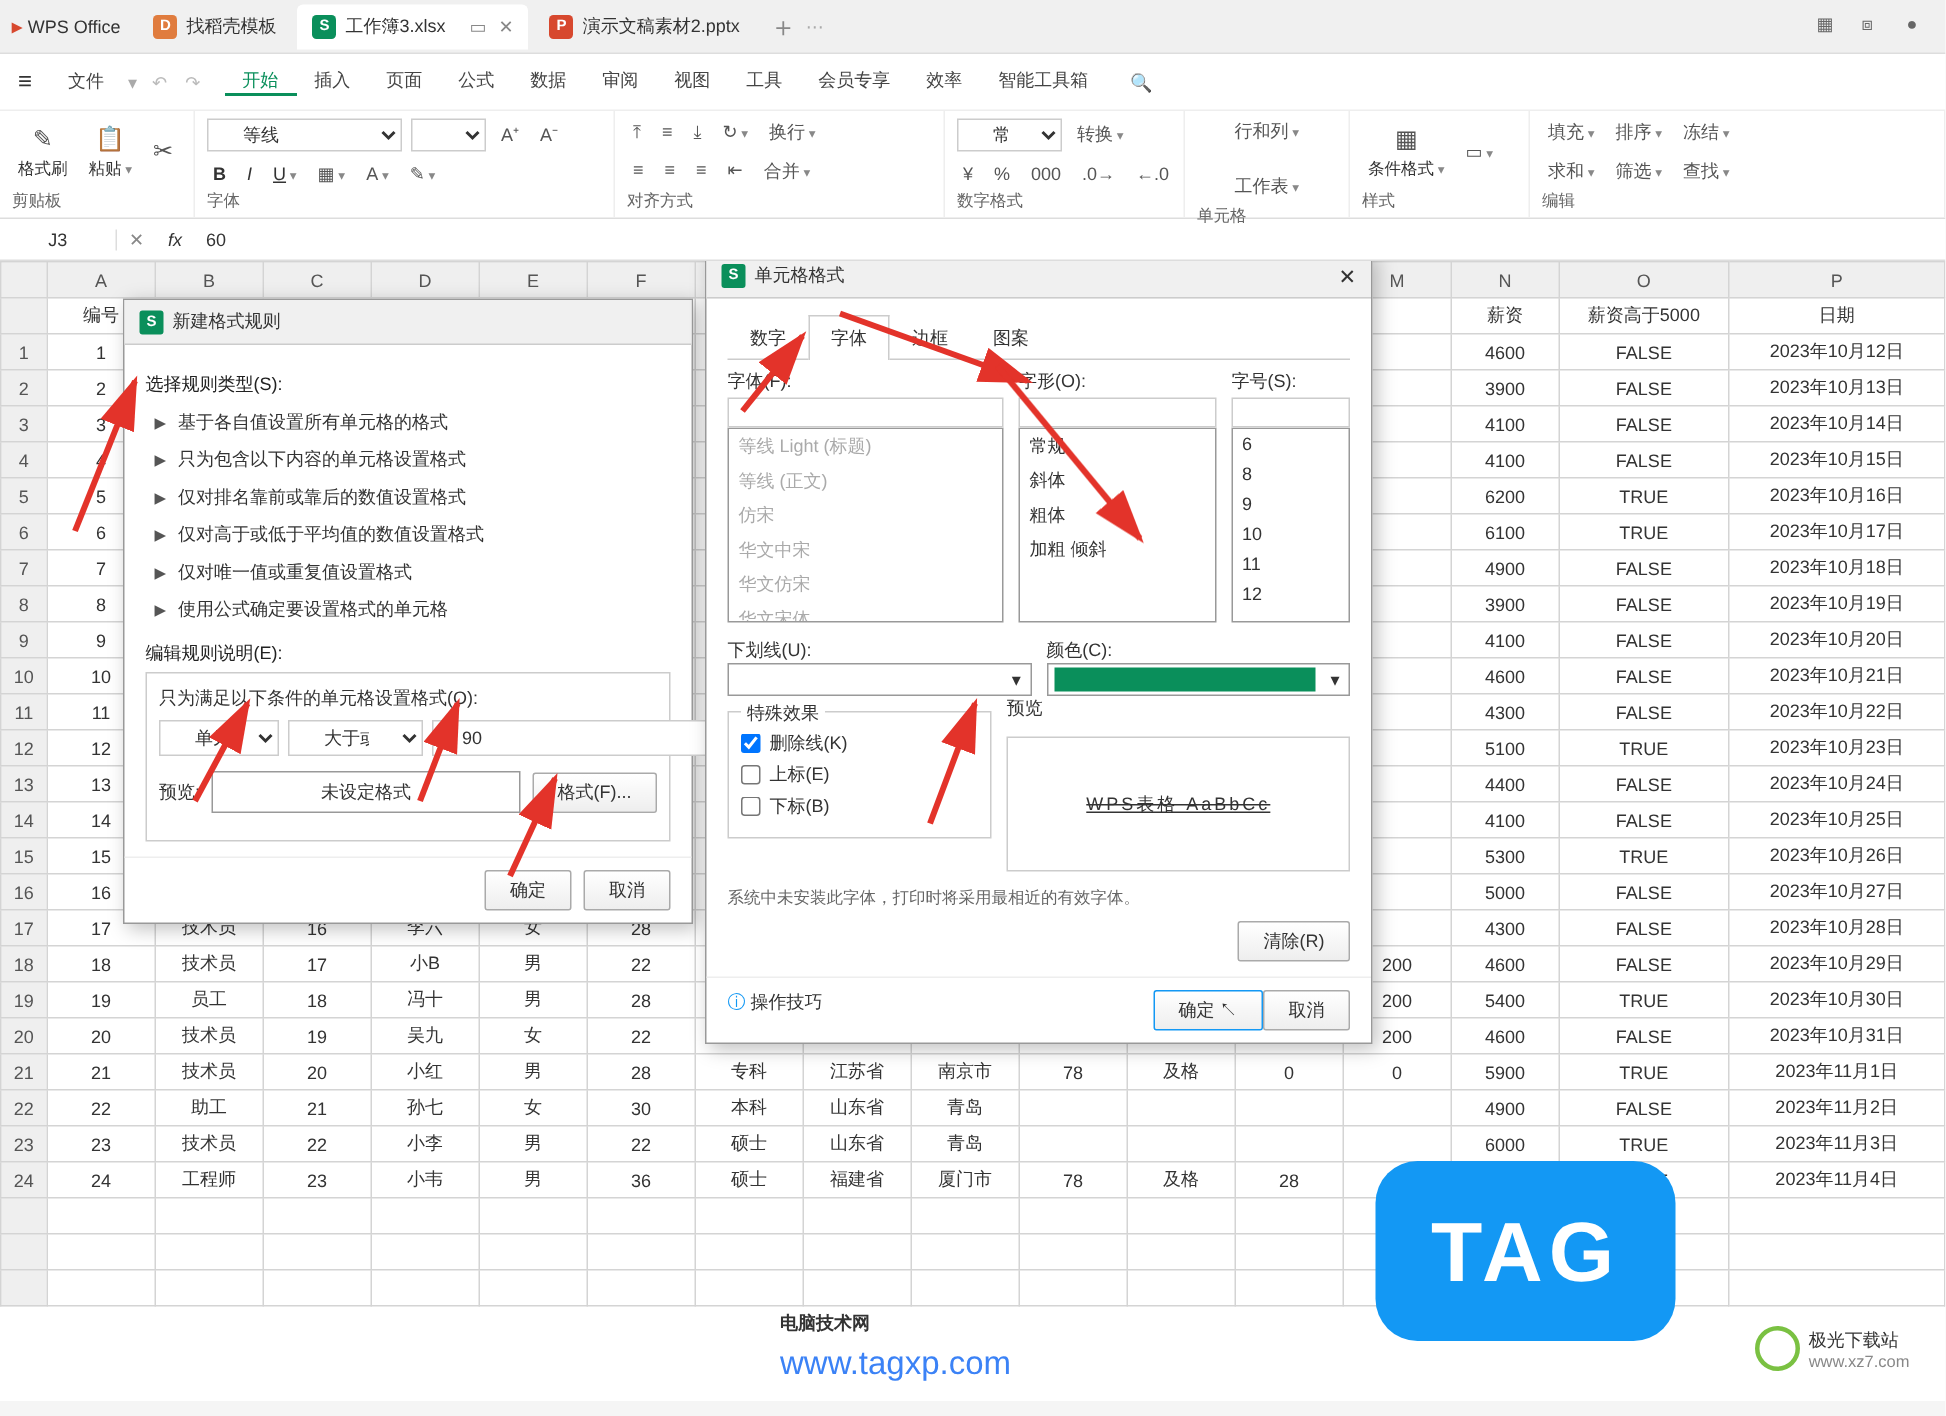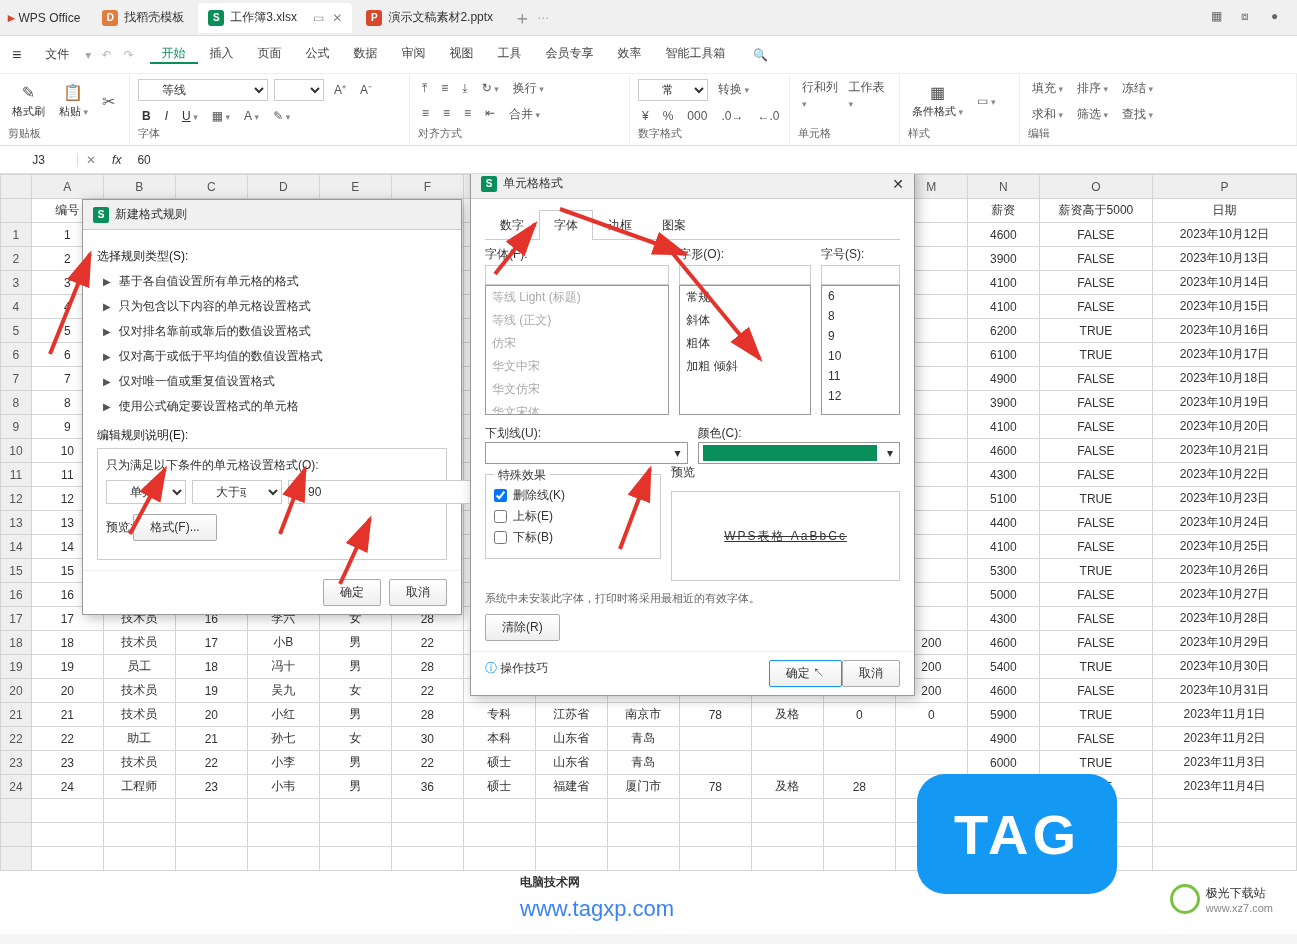--- a/index.html
+++ b/index.html
@@ -61,21 +61,21 @@
 .flist .opt.gray{color:#aaa}
 .row2{display:flex;gap:10px;margin-top:10px}
 .row2 .col{flex:1}
 .swatch{border:1px solid #999;height:22px;display:flex;align-items:center}
 .swatch .c{flex:1;height:16px;margin:0 4px}
 .effects{border:1px solid #ccc;padding:8px;margin-top:10px;position:relative}
 .chk{display:flex;align-items:center;margin:4px 0}
 .chk input{margin-right:6px}
 .prev{border:1px solid #ccc;height:90px;margin-top:10px;display:flex;align-items:center;justify-content:center;color:#0a8f5b;font-size:14px;letter-spacing:2px}
 .hint{color:#666;margin-top:10px;font-size:11px}
-.clear-row{display:flex;justify-content:flex-start;margin-top:8px}
+.clear-row{display:flex;justify-content:flex-end;margin-top:8px}
 .arrow{position:absolute;pointer-events:none}
 .watermark{position:absolute;bottom:12px;left:520px;font-size:42px;font-weight:bold;color:#e3332a;text-shadow:1px 1px #fff}
 .watermark .url{display:block;font-size:22px;color:#3b82f6;font-weight:normal;text-align:center}
 .tag{position:absolute;bottom:40px;right:180px;width:200px;height:120px;background:#1398f4;border-radius:28px;display:flex;align-items:center;justify-content:center;color:#fff;font-size:56px;font-weight:bold;letter-spacing:4px}
 .jg{position:absolute;bottom:20px;right:24px;color:#1398f4;font-size:16px;display:flex;align-items:center}
 .jg .ic{width:30px;height:30px;border:3px solid #7ac142;border-radius:50%;margin-right:6px}
 .jg .sub{font-size:11px;color:#888;display:block}
 </style>
 </head>
 <body>
@@ -189,21 +189,21 @@
         <span class="hbtn">¥</span>
         <span class="hbtn">%</span>
         <span class="hbtn">000</span>
         <span class="hbtn">.0→</span>
         <span class="hbtn">←.0</span>
       </div>
     </div>
     <div class="label">数字格式</div>
   </div>
   <div class="rgroup" style="width:110px">
-    <div class="tools" style="flex-direction:row;align-items:flex-start;gap:0">
+    <div class="tools" style="flex-direction:column;align-items:center;gap:18px">
       <span class="hbtn dd">行和列</span>
       <span class="hbtn dd">工作表</span>
     </div>
     <div class="label">单元格</div>
   </div>
   <div class="rgroup" style="width:120px">
     <div class="tools">
       <div class="rbtn">
           <span class="ic">▦</span>
           <span class="tx dd">条件格式</span>
@@ -810,20 +810,21 @@
       <div style="border:1px solid #ccc;padding:8px">
         <div style="font-weight:500">只为满足以下条件的单元格设置格式(O):</div>
         <div class="cond-row">
           <select style="width:80px"><option>单元格值</option></select>
           <select style="width:90px"><option>大于或等于</option></select>
           <input type="text" style="flex: 1 1 0%;" value="90">
           <span class="hbtn">▦</span>
         </div>
         <div class="preview-row">
           <span>预览:</span>
+          <div class="preview-box">未设定格式</div>
           <button class="btn">格式(F)...</button>
         </div>
       </div>
     </div>
     <div class="btn-row">
       <button class="btn">确定</button>
       <button class="btn">取消</button>
     </div>
   </div>
 

